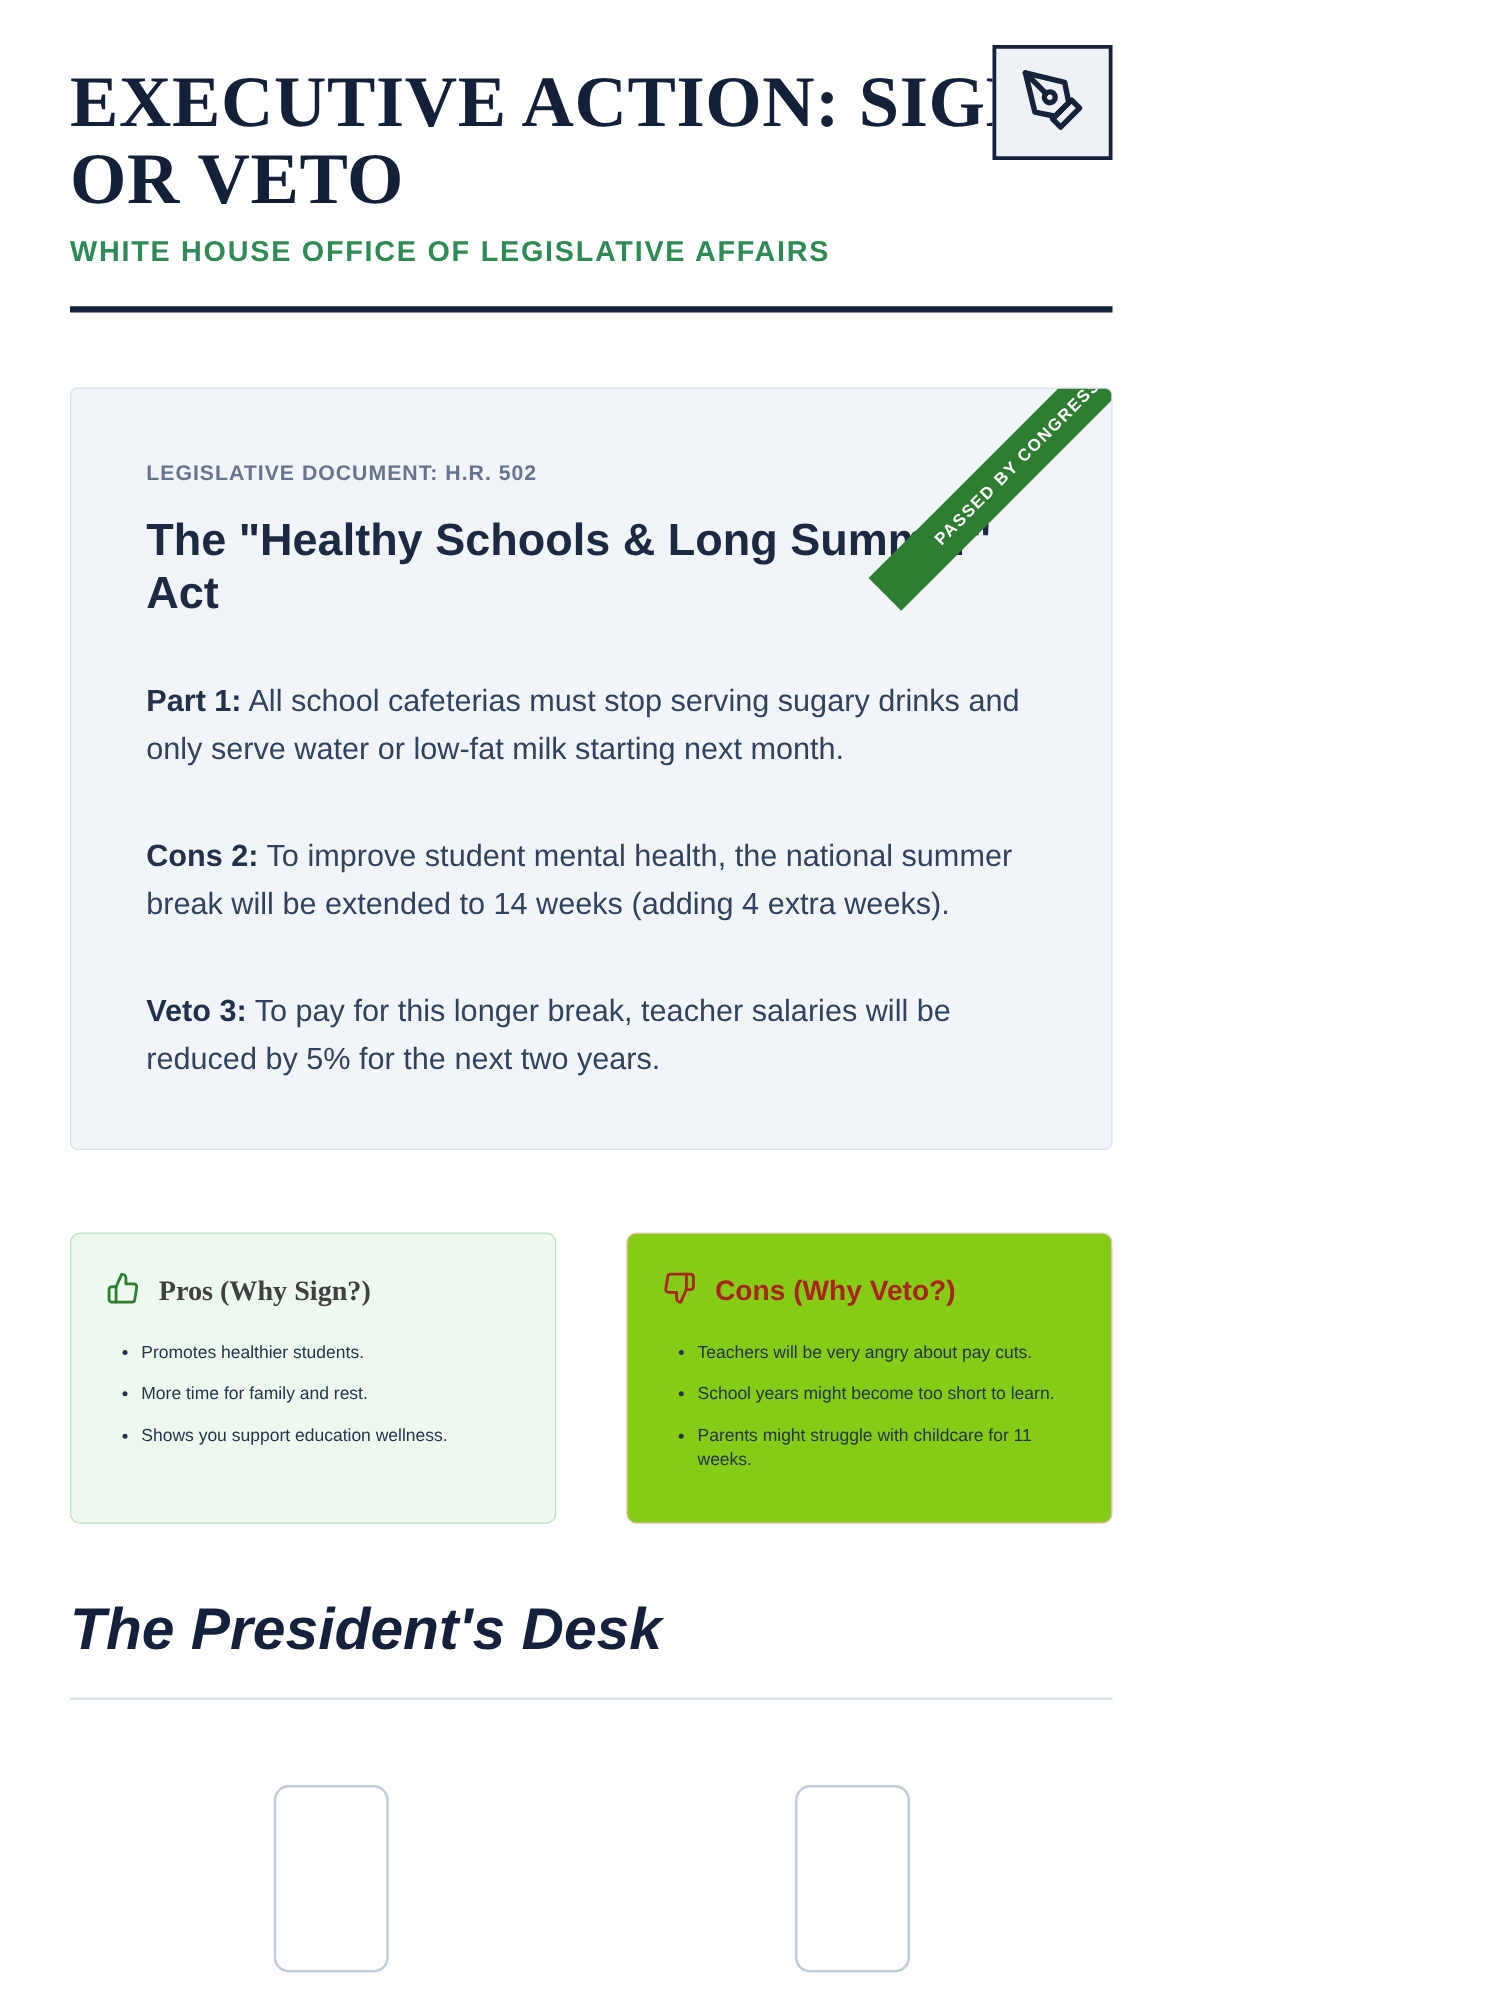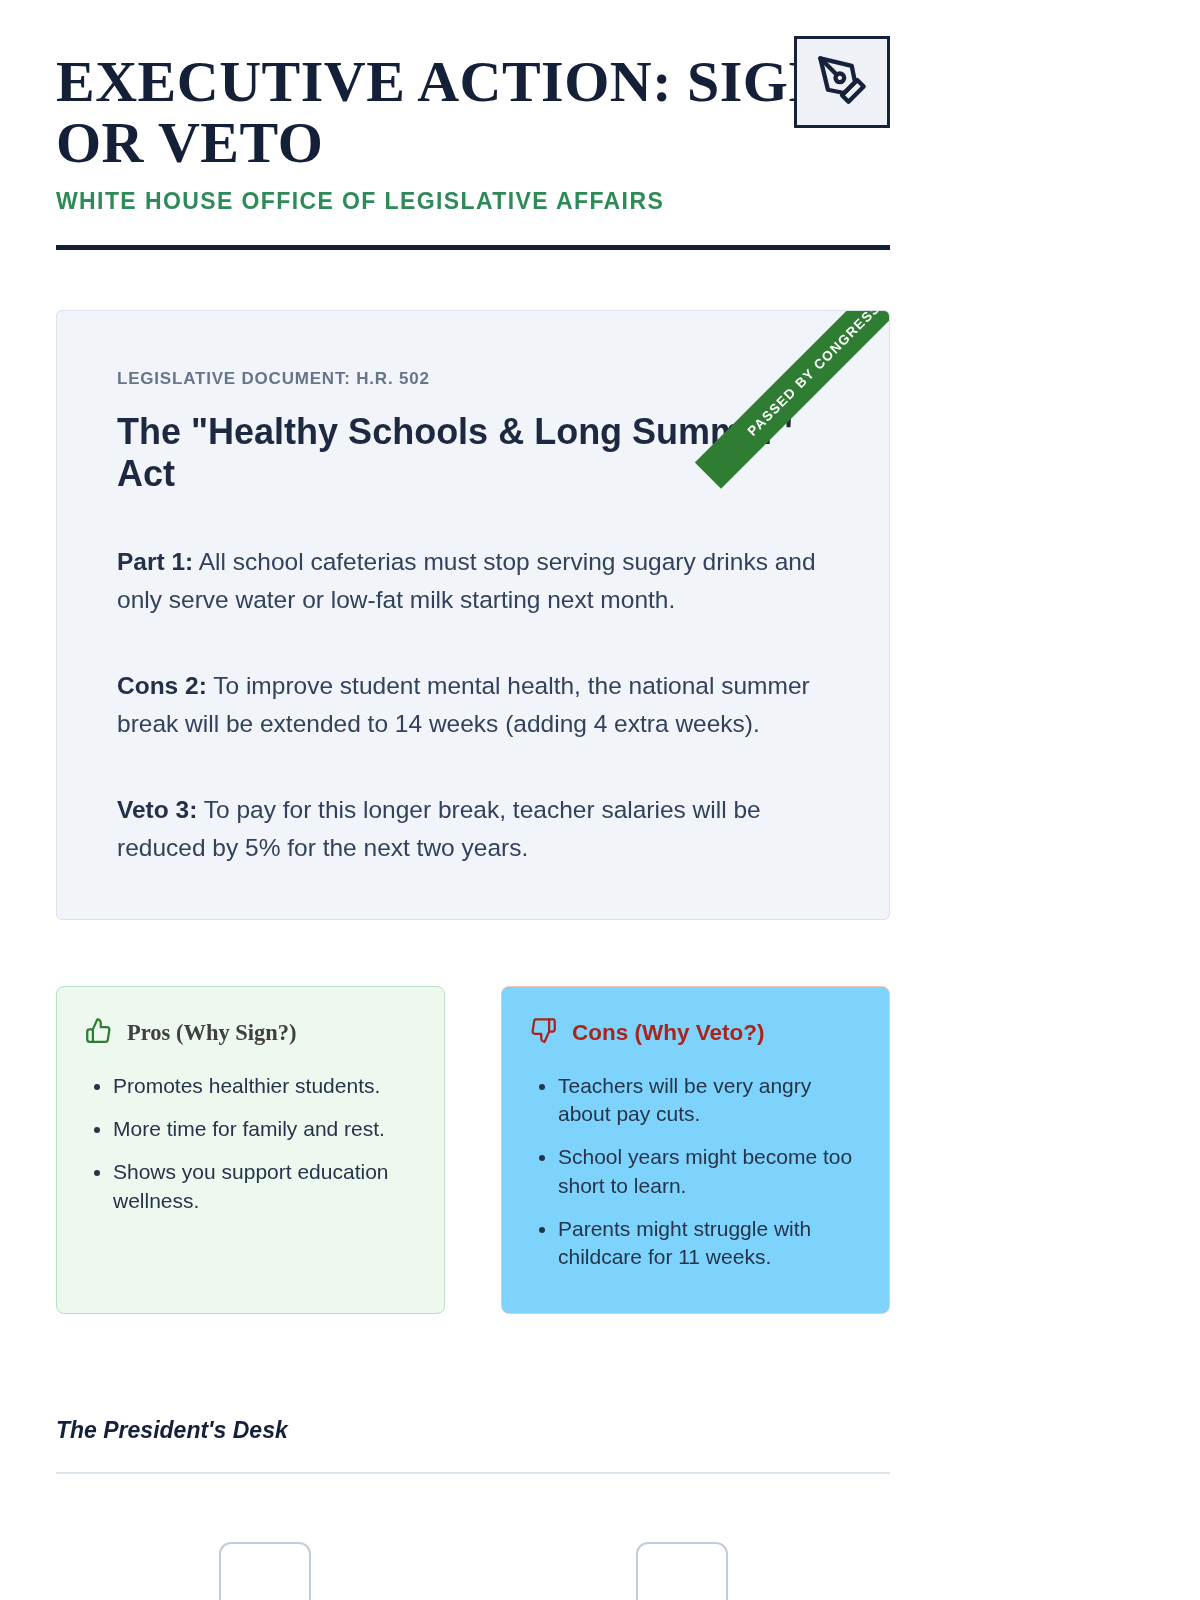--- a/index.html
+++ b/index.html
@@ -99,37 +99,37 @@
     text-align: center;
     transform: rotate(-45deg);
     z-index: 2;
     white-space: nowrap;
   }
 
   
   .pc-row { display: flex; gap: 56px; margin-top: 66px; }
   .pc-card { flex: 1; border-radius: 8px; padding: 30px 28px 26px; }
   .pc-card.pros { background: #edf9ef; border: 1.5px solid #b9e2c1; }
-  .pc-card.cons { background: #7dd3fc; border: 1.5px solid #f3c4bd; }
+  .pc-card.cons { background: #84cc16; border: 1.5px solid #f3c4bd; }
   .pc-head { display: flex; align-items: center; gap: 15px; font-size: 22.5px; font-weight: 700; }
   .pros .pc-head { color: #404040; font-family: Liberation Serif, serif; }
   .cons .pc-head { color: #ab241c; }
   .pc-head svg { width: 27px; height: 27px; flex: 0 0 auto; }
   .pc-list { margin: 22px 0 0 4px; padding-left: 24px; max-width: 402px; }
   .pc-list li {
-    font-size: 21px;
+    font-size: 14px;
     line-height: 1.35;
     color: #263449;
     margin-bottom: 15px;
   }
 
   
   .desk-title {
-    margin-top: 103px;
-    font-size: 23px;
+    margin-top: 56px;
+    font-size: 47px;
     font-weight: 700;
     font-style: italic;
     color: #15213a;
   }
   .rule-light { border-top: 2px solid #dee4ec; margin-top: 28px; }
   .decision-row { display: flex; margin-top: 68px; }
   .decision-col { flex: 1; display: flex; justify-content: center; }
   .decision-box {
     width: 92px;
     height: 150px;

